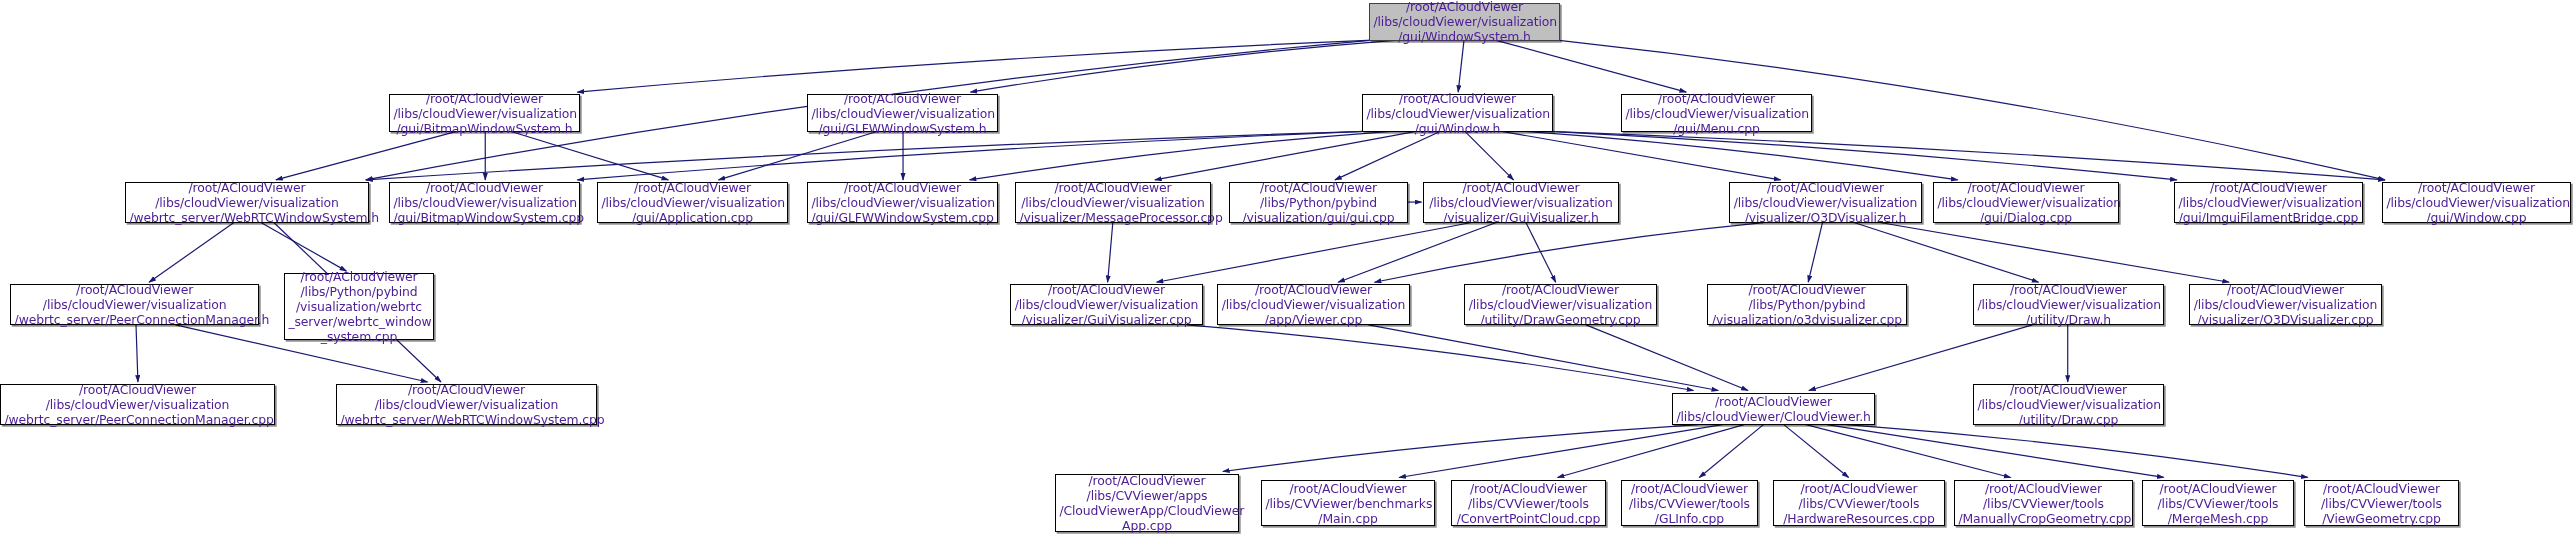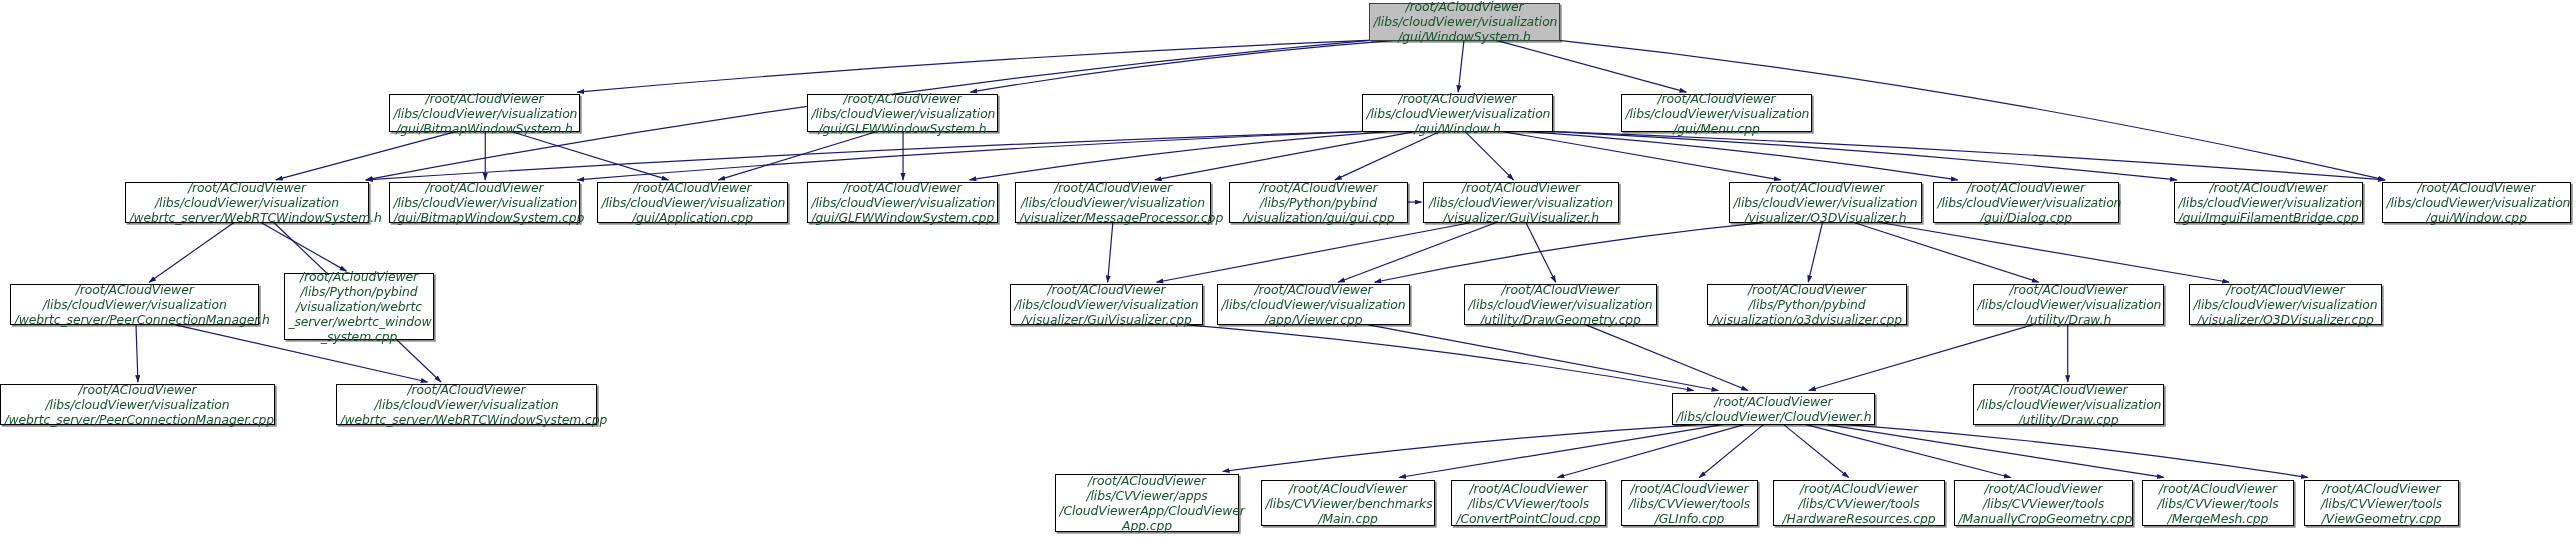--- a/index.html
+++ b/index.html
@@ -11,32 +11,31 @@
     background:#ffffff;
     font-family:"DejaVu Sans","Liberation Sans",sans-serif;
     overflow:hidden;
   }
   #edges{position:absolute;left:0;top:0;width:2576px;height:538px;pointer-events:none;}
   .node{
     position:absolute;
     box-sizing:border-box;
     border:0.9px solid #000000;
     background:#ffffff;
-    color:#14532d;
+    color:#4c1d95;
     font-size:12.4px;
     line-height:15px;
     text-align:center;
     display:flex;
     align-items:center;
     justify-content:flex-end;
     padding:1.7px 3.4px;
     white-space:pre-line;
     letter-spacing:-0.1px;
     z-index:2;
-    font-style:italic;
   }
   .node.root{
     background:#bfbfbf;
     border:0.9px solid #404040;
     box-shadow:1.7px 1.7px 0 rgba(0,0,0,0.45);
   }
   .node.shadow{
     box-shadow:1.7px 1.7px 0 rgba(0,0,0,0.45);
   }
   .node .txt{display:block;width:100%;}

